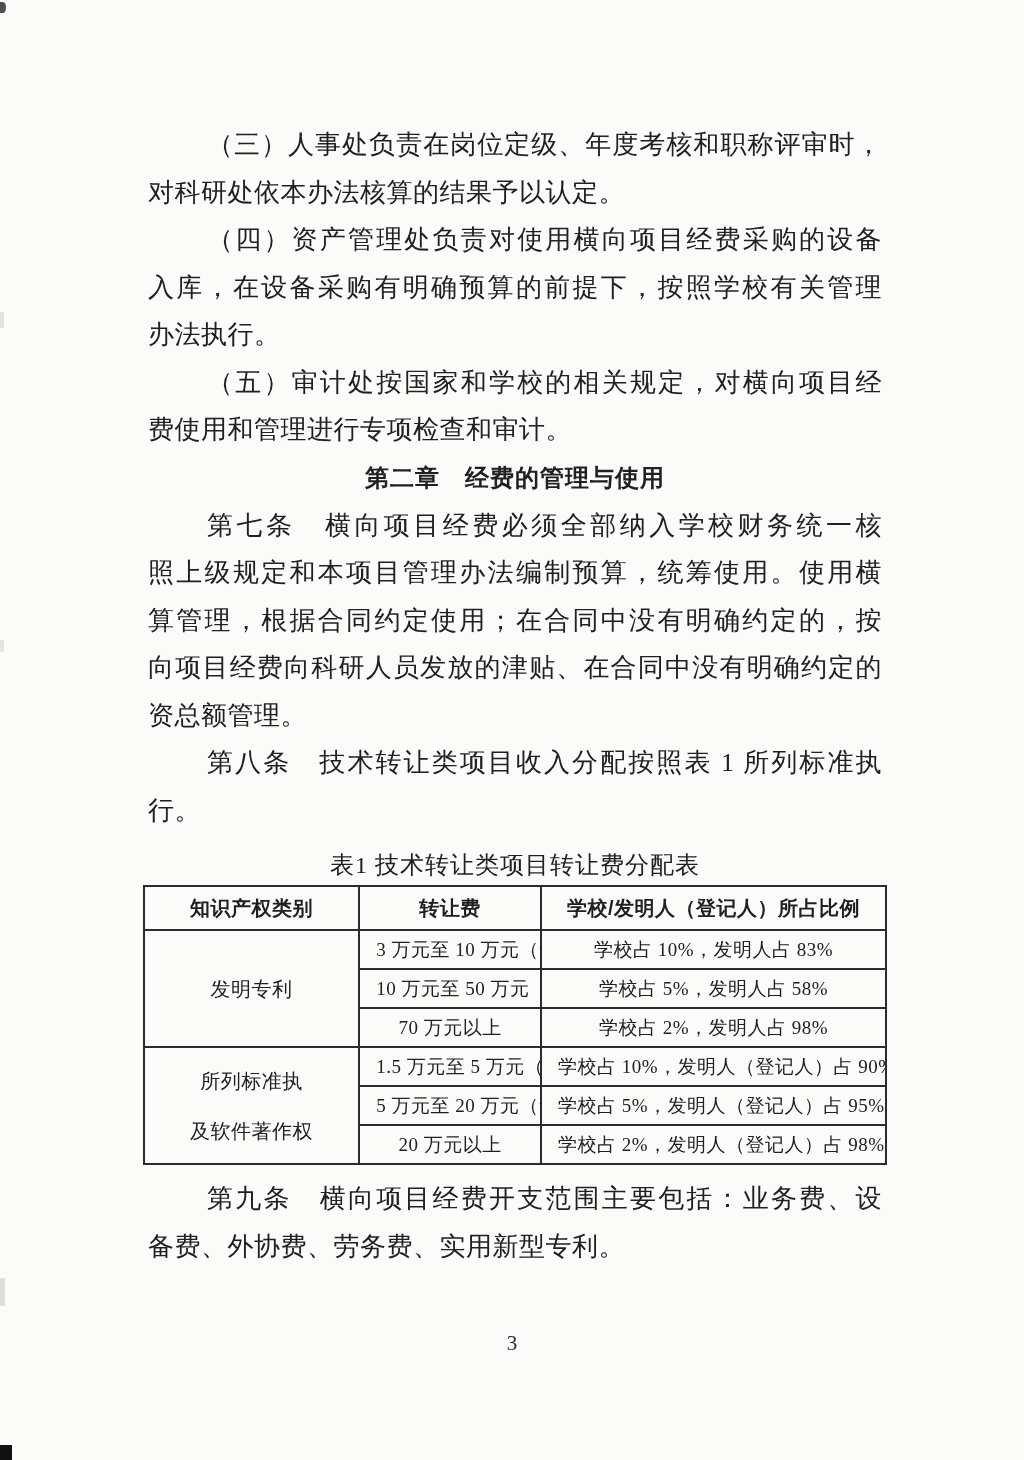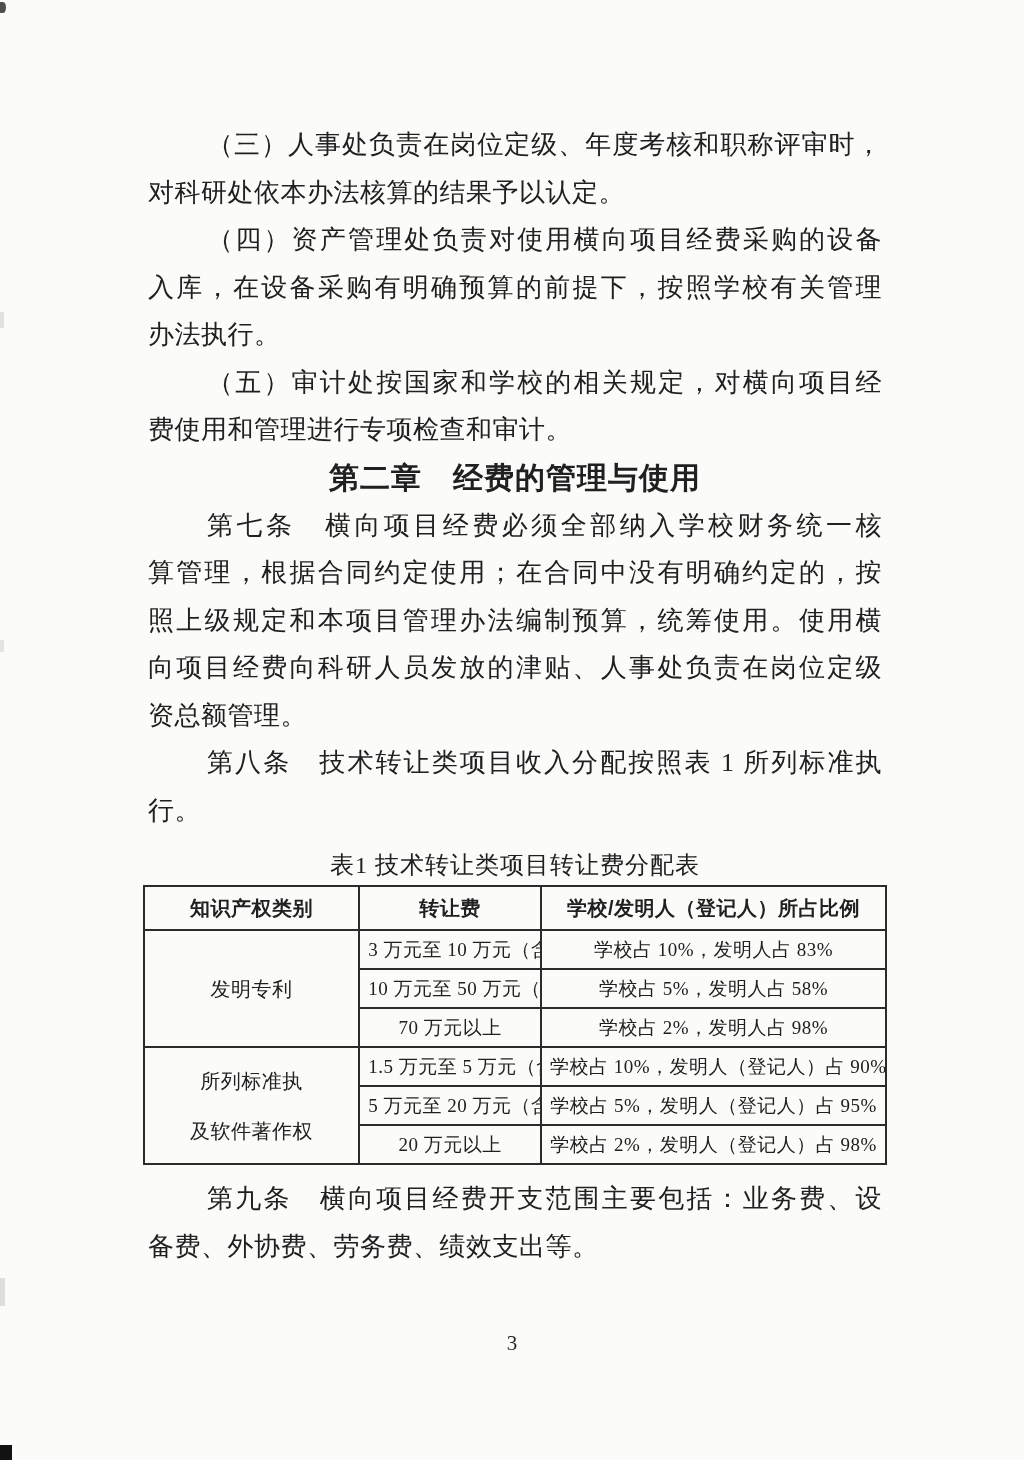--- a/index.html
+++ b/index.html
@@ -24,21 +24,21 @@
     letter-spacing:0.5px;
     text-align:justify;
     text-align-last:justify;
     white-space:normal;
   }
   .line.indent { text-indent:59px; }
   .line.last  { text-align-last:left; }
   .heading {
     font-family:"Liberation Sans","DejaVu Sans",sans-serif;
     font-weight:700;
-    font-size:30px;
+    font-size:24px;
     line-height:48px;
     text-align:center;
     letter-spacing:1px;
     margin:0;
   }
   .caption {
     font-size:24px;
     line-height:32px;
     height:32px;
     text-align:center;
@@ -51,21 +51,21 @@
     width:744px;
     margin-left:-5px;
     margin-top:4px;
   }
   table.fee th, table.fee td {
     border:2px solid #2b2b2b;
     text-align:center;
     vertical-align:middle;
     white-space:nowrap;
     overflow:hidden;
-    padding:0 8px;
+    padding:0 16px;
   }
   table.fee th {
     font-family:"Liberation Sans","DejaVu Sans",sans-serif;
     font-weight:700;
     font-size:20px;
     height:42px;
     letter-spacing:0.5px;
   }
   table.fee td {
     font-size:19px;
@@ -115,23 +115,23 @@
           <div class="line">入库，在设备采购有明确预算的前提下，按照学校有关管理</div>
           <div class="line last">办法执行。</div>
         </div>
         <div class="para">
           <div class="line indent">（五）审计处按国家和学校的相关规定，对横向项目经</div>
           <div class="line last">费使用和管理进行专项检查和审计。</div>
         </div>
         <div class="heading">第二章　经费的管理与使用</div>
         <div class="para">
           <div class="line indent">第七条　横向项目经费必须全部纳入学校财务统一核</div>
+          <div class="line">照上级规定和本项目管理办法编制预算，统筹使用。使用横</div>
           <div class="line">算管理，根据合同约定使用；在合同中没有明确约定的，按</div>
-          <div class="line">照上级规定和本项目管理办法编制预算，统筹使用。使用横</div>
-          <div class="line">向项目经费向科研人员发放的津贴、人事处负责在岗位定级</div>
+          <div class="line">向项目经费向科研人员发放的津贴、在合同中没有明确约定的</div>
           <div class="line last">资总额管理。</div>
         </div>
         <div class="para">
           <div class="line indent">第八条　技术转让类项目收入分配按照表 1 所列标准执</div>
           <div class="line last">行。</div>
         </div>
       </div>
 
     <div class="caption">表1 技术转让类项目转让费分配表</div>
 
@@ -179,19 +179,19 @@
           <tr>
             <td>20 万元以上</td>
             <td>学校占 2%，发明人（登记人）占 98%</td>
           </tr>
         </tbody>
     </table>
 
     <div id="blocks-after" class="after">
         <div class="para">
           <div class="line indent">第九条　横向项目经费开支范围主要包括：业务费、设</div>
-          <div class="line last">备费、外协费、劳务费、绩效支出等。</div>
+          <div class="line last">备费、外协费、劳务费、实用新型专利。</div>
         </div>
       </div>
   </div>
 
   <div class="page-number">3</div>
 </div>
 
 </body></html>

